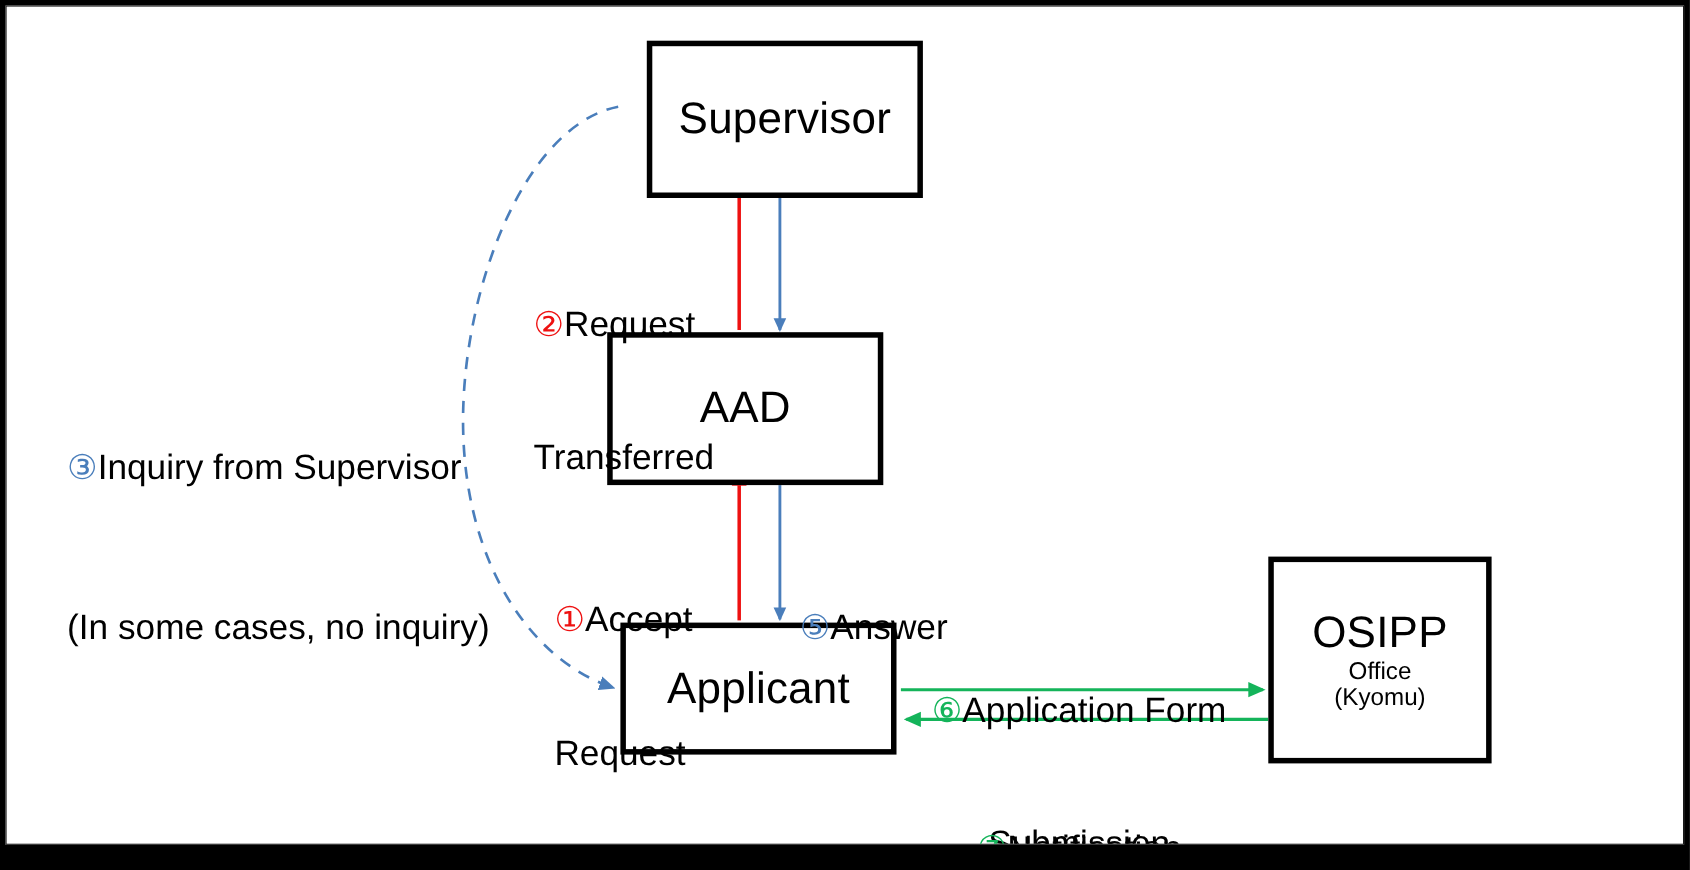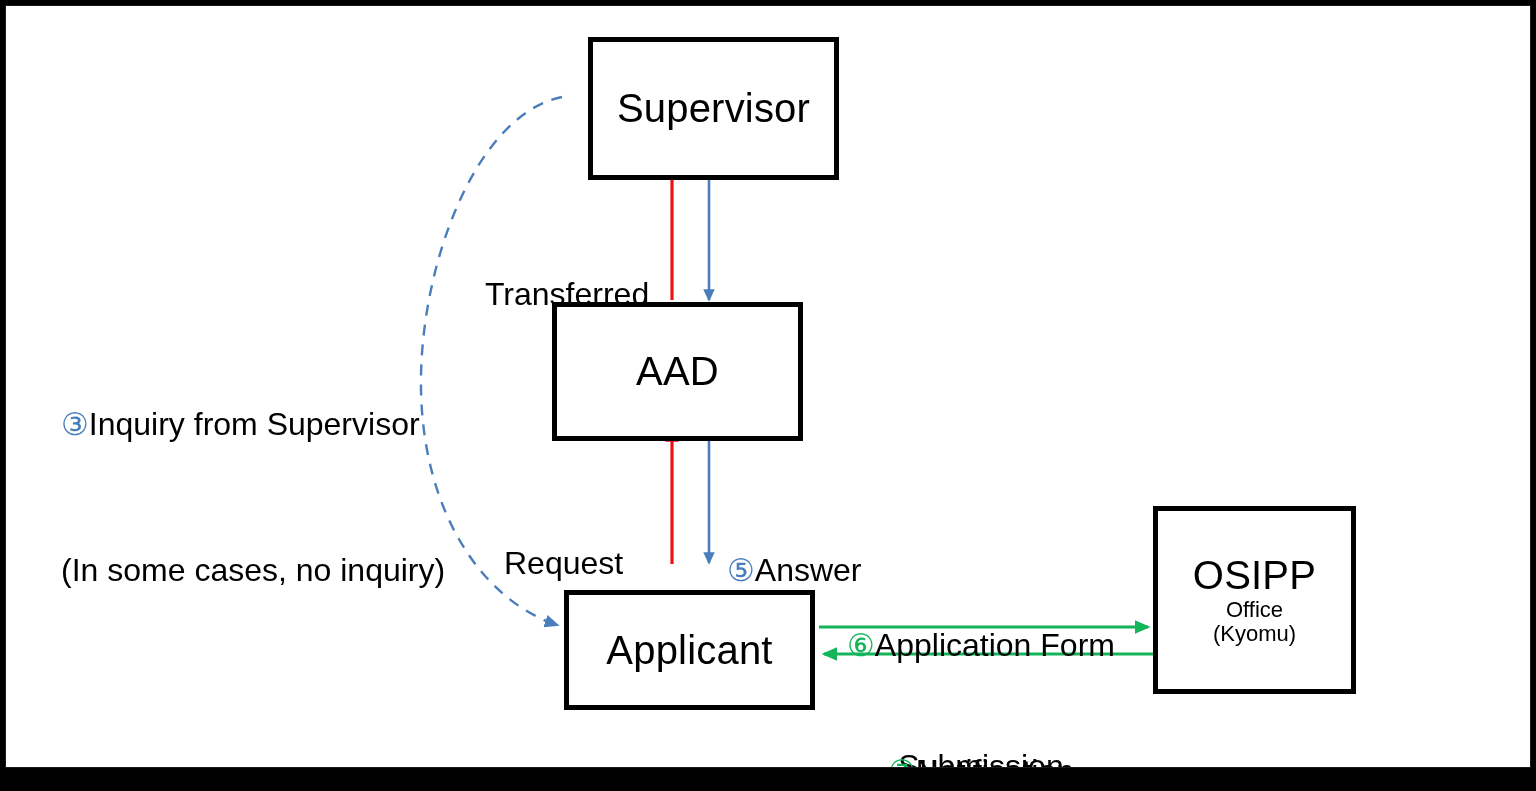--- a/index.html
+++ b/index.html
@@ -108,41 +108,43 @@
     </svg>
 
     <div class="node" style="left:558px; top:31px; width:251px; height:143px;margin-left:24px;">
       <div class="node-title">Supervisor</div>
     </div>
 
     <div class="node" style="left:546px; top:296px; width:251px; height:139px;">
       <div class="node-title">AAD</div>
     </div>
 
-    <div class="node" style="left:558px; top:560px; width:251px; height:120px;margin-top:24px;">
+    <div class="node" style="left:558px; top:560px; width:251px; height:120px;">
       <div class="node-title">Applicant</div>
     </div>
 
     <div class="node" style="left:1147px; top:500px; width:203px; height:188px;">
       <div class="node-title">OSIPP</div>
       <div class="node-sub">Office</div>
       <div class="node-sub">(Kyomu)</div>
     </div>
 
     <div class="lbl" style="left:479px; top:187px;">
+      <div><span class="num red">②</span><span>Request</span></div>
       <div>Transferred</div>
     </div>
 
 
     <div class="lbl" style="left:55px; top:297px; line-height:1.52;">
       <div><span class="num blue">③</span><span>Inquiry from Supervisor</span></div>
       <div>(In some cases, no inquiry)</div>
     </div>
 
     <div class="lbl" style="left:498px; top:456px;">
+      <div><span class="num red">①</span><span>Accept</span></div>
       <div>Request</div>
     </div>
 
     <div class="lbl" style="left:721px; top:463px;">
       <div><span class="num blue">⑤</span><span>Answer</span></div>
     </div>
 
     <div class="lbl center" style="left:825px; top:538px; width:300px;">
       <div><span class="num green">⑥</span><span>Application Form</span></div>
       <div>Submission</div>

